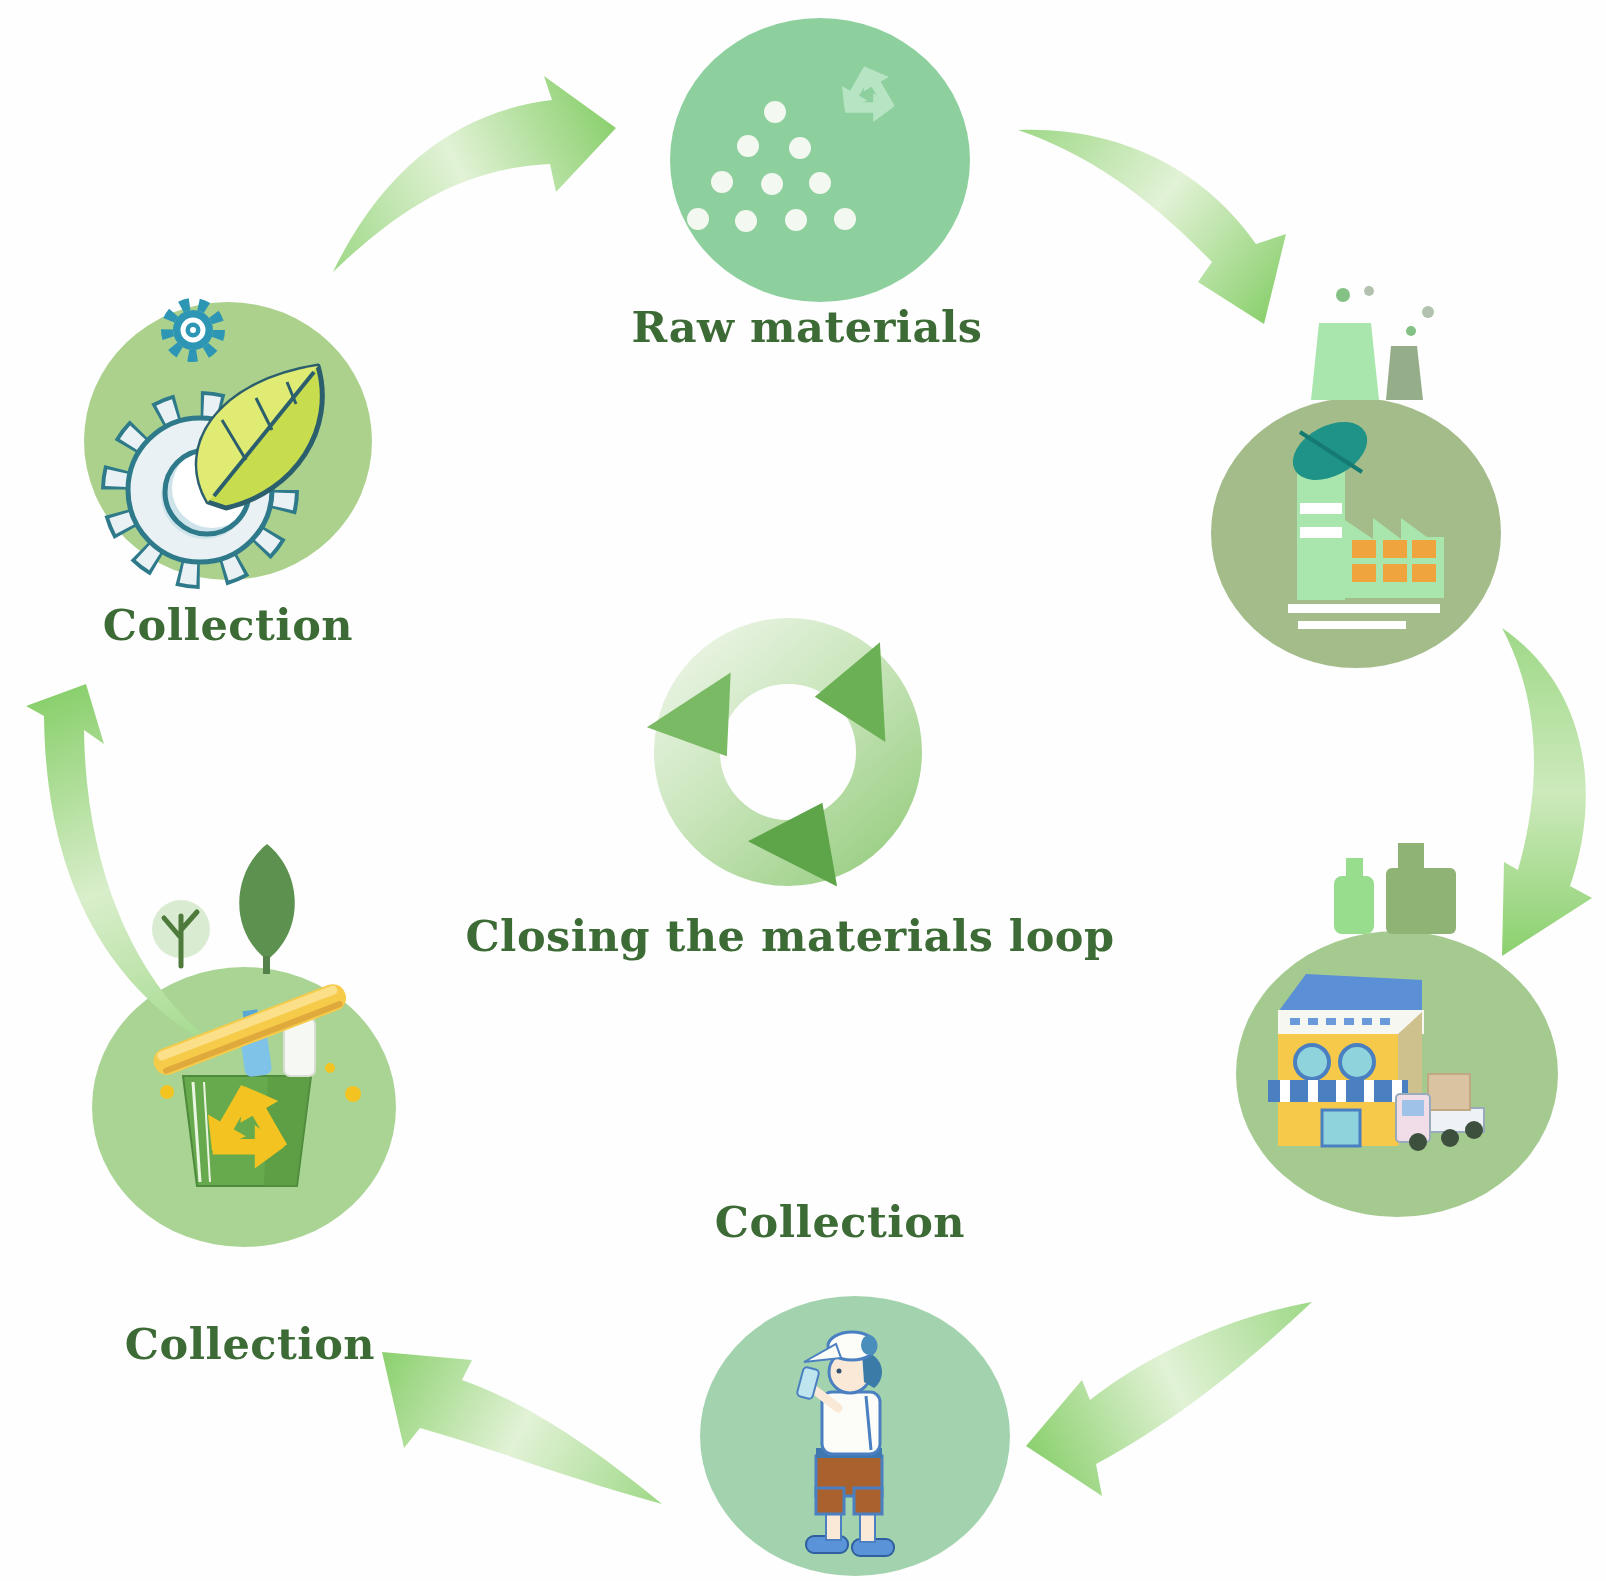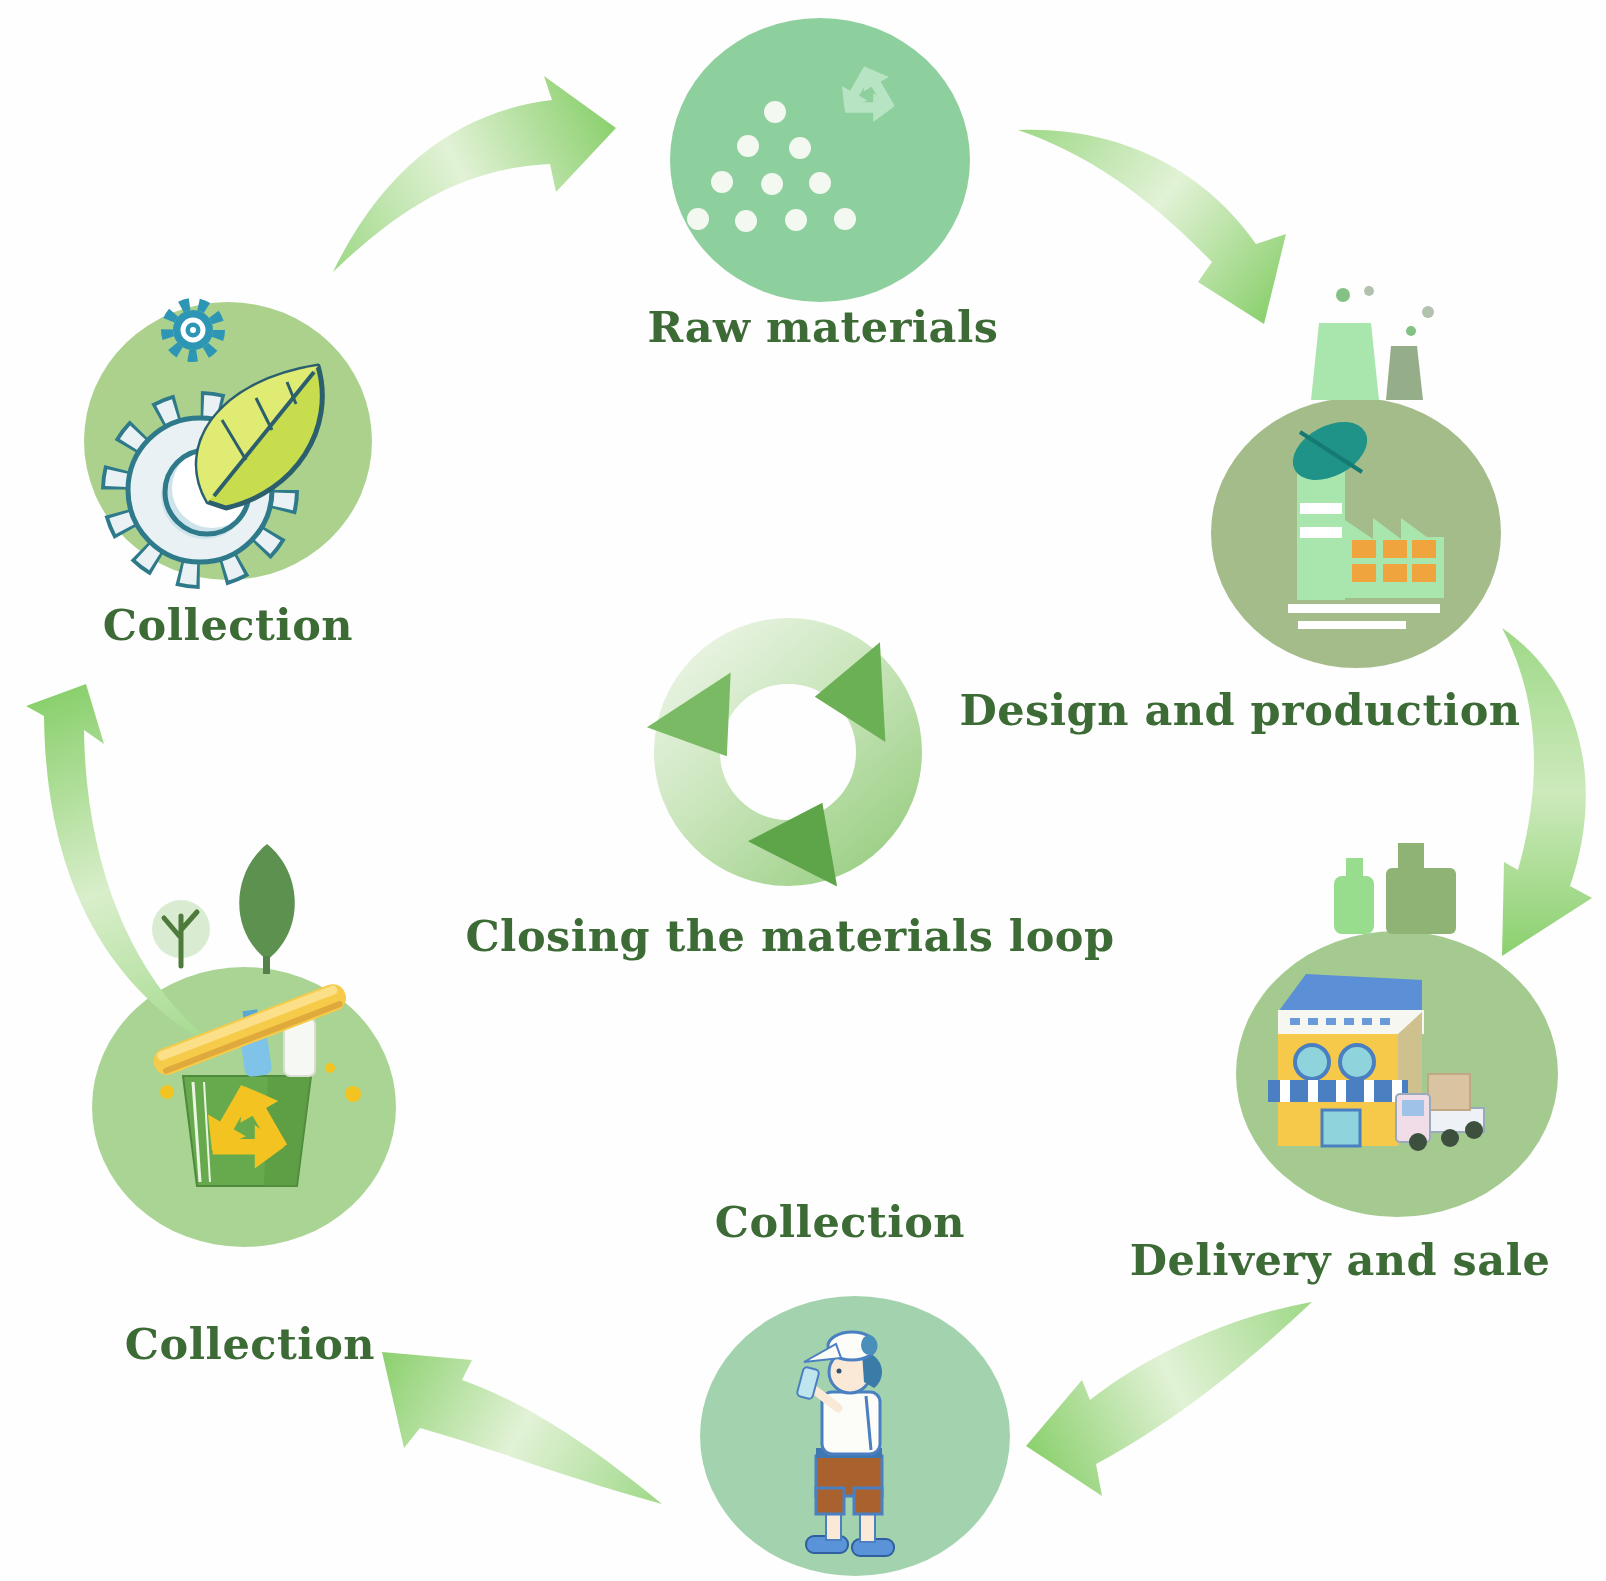--- a/index.html
+++ b/index.html
@@ -234,21 +234,19 @@
     <path d="M246,460 L222,420 M272,430 L256,398 M296,404 L287,382" stroke="#2c5f6e" stroke-width="3" fill="none"></path>
     <g>
       <circle cx="193" cy="330" r="26" fill="none" stroke="#2e96b5" stroke-width="12" stroke-dasharray="9 9.2"></circle>
       <circle cx="193" cy="330" r="20" fill="#2e96b5"></circle>
       <circle cx="193" cy="330" r="10" fill="none" stroke="#ffffff" stroke-width="5"></circle>
       <circle cx="193" cy="330" r="3" fill="#ffffff"></circle>
     </g>
   </g>
 </svg>
 
-<div class="diagram-label" style="left:807px;top:327px;margin-left:16px;">Raw materials</div>
-<div class="diagram-label" style="left:1240px;top:710px;">Design and production</div>
-<div class="diagram-label" style="left:1340px;top:1260px;">Delivery and sale</div>
+<div class="diagram-label" style="left:807px;top:327px;">Raw materials</div>
 <div class="diagram-label" style="left:840px;top:1222px;">Collection</div>
 <div class="diagram-label" style="left:250px;top:1344px;">Collection</div>
 <div class="diagram-label" style="left:228px;top:625px;">Collection</div>
 <div class="diagram-label" style="left:790px;top:936px;">Closing the materials loop</div>
 
 </div>
 
 </body></html>

